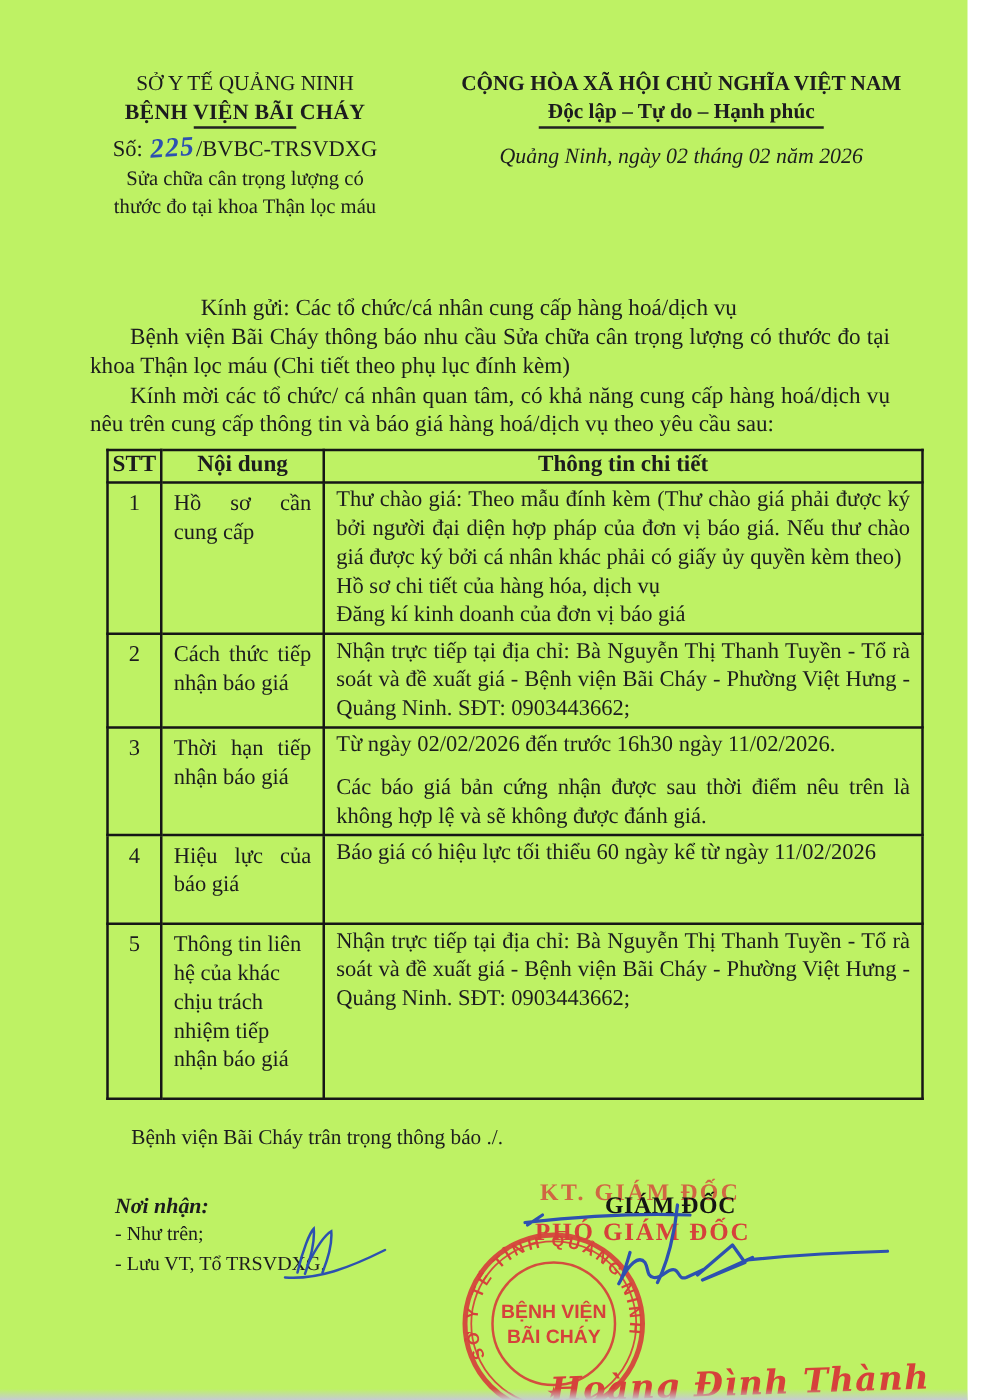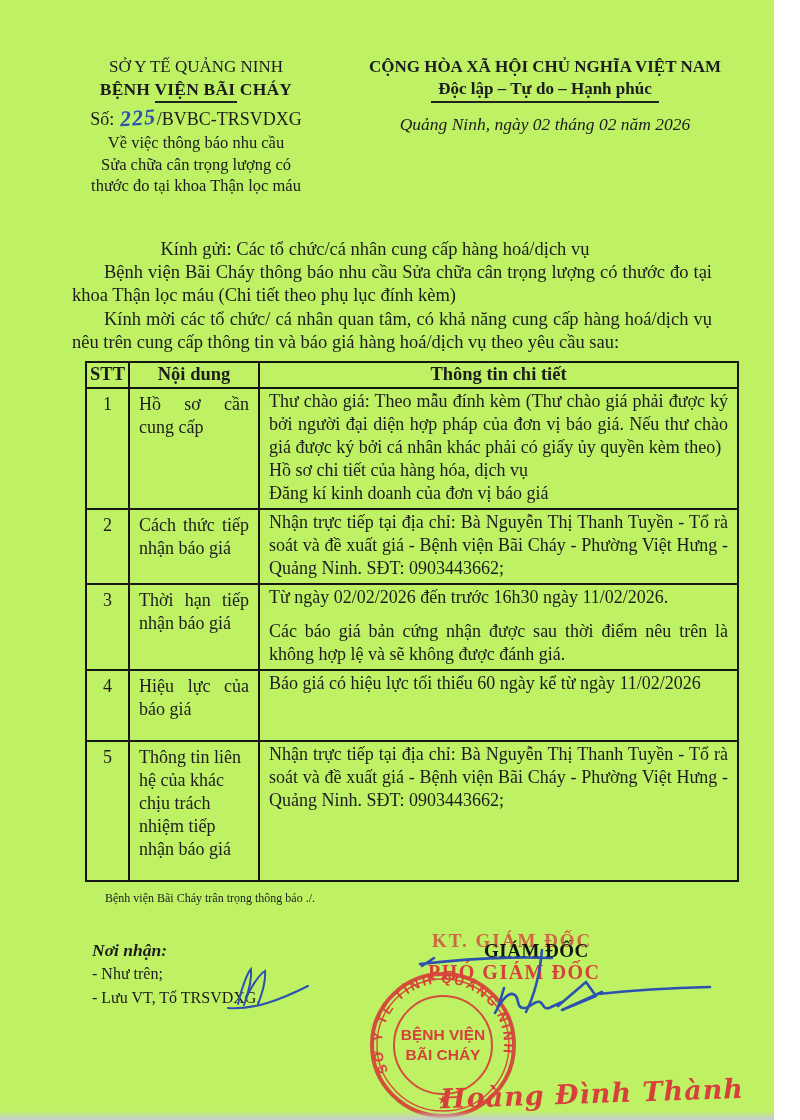--- a/index.html
+++ b/index.html
@@ -20,36 +20,36 @@
   .doc-no { font-size:18px; line-height:26px; }
   .hand-blue {
     color:#2d51b0; font-style:italic; font-weight:bold;
     font-size:22px; letter-spacing:1px; padding:0 1px;
     display:inline-block; transform:rotate(-4deg);
   }
   .subject-line { font-size:16.5px; line-height:21.5px; }
   .dateline { font-style:italic; font-size:17.5px; margin-top:10px; }
 
   
-  .salutation { margin-top:42px; text-align:center; padding-right:24px; font-size:18.5px; }
+  .salutation { margin-top:62px; text-align:center; padding-right:24px; font-size:18.5px; }
   .para { font-size:18.5px; line-height:23px; text-align:justify;
           margin:1px 62px 0 72px; text-indent:32px; }
 
   
   table.notice { border-collapse:collapse; margin:7px 0 0 85px; width:652px;
                  font-size:18px; line-height:23px; table-layout:fixed; }
   table.notice th, table.notice td { border:2px solid #161616; vertical-align:top; }
   table.notice th { font-size:18.5px; padding:0 2px; height:24px; }
   td.c-stt  { text-align:center; padding-top:4px; }
   td.c-item { text-align:justify; padding:4px 9px 19px; }
   td.c-det  { padding:1px 9px 3px; }
   td.c-det p { margin:0; text-align:justify; }
   td.c-det p.gap { margin-top:11px; }
 
-  .closing { font-size:12px; margin:9px 62px 0 72px; text-indent:33px; }
+  .closing { font-size:17px; margin:20px 62px 0 72px; text-indent:33px; }
 
   
   .footer { position:relative; height:262px; }
   .noi-nhan { position:absolute; left:92px; top:32px; font-size:16px; line-height:24px; }
   .noi-nhan .nn-title { font-weight:bold; font-style:italic; font-size:17.5px; }
   .paraph { position:absolute; left:224px; top:58px; }
 
   .sig-block { position:absolute; left:398px; top:22px; width:345px; height:235px; }
   .kt-red {
     position:absolute; top:2px; left:34px; color:#d6413b; opacity:.78;
@@ -78,21 +78,20 @@
 <body>
 
 <div class="page">
 
   <div class="header">
     <div class="h-left">
       <div>SỞ Y TẾ QUẢNG NINH</div>
       <div class="bold org-name">BỆNH VIỆN BÃI CHÁY</div>
       <div class="rule-left"></div>
       <div class="doc-no"><span>Số:</span> <span class="hand-blue">225</span><span>/BVBC-TRSVDXG</span></div>
-      <div class="subject-line">Về việc thông báo nhu cầu</div>
       <div class="subject-line">Sửa chữa cân trọng lượng có</div>
       <div class="subject-line">thước đo tại khoa Thận lọc máu</div>
     </div>
     <div class="h-right">
       <div class="bold">CỘNG HÒA XÃ HỘI CHỦ NGHĨA VIỆT NAM</div>
       <div class="bold">Độc lập – Tự do – Hạnh phúc</div>
       <div class="rule-right"></div>
       <div class="dateline">Quảng Ninh, ngày 02 tháng 02 năm 2026</div>
     </div>
   </div>

